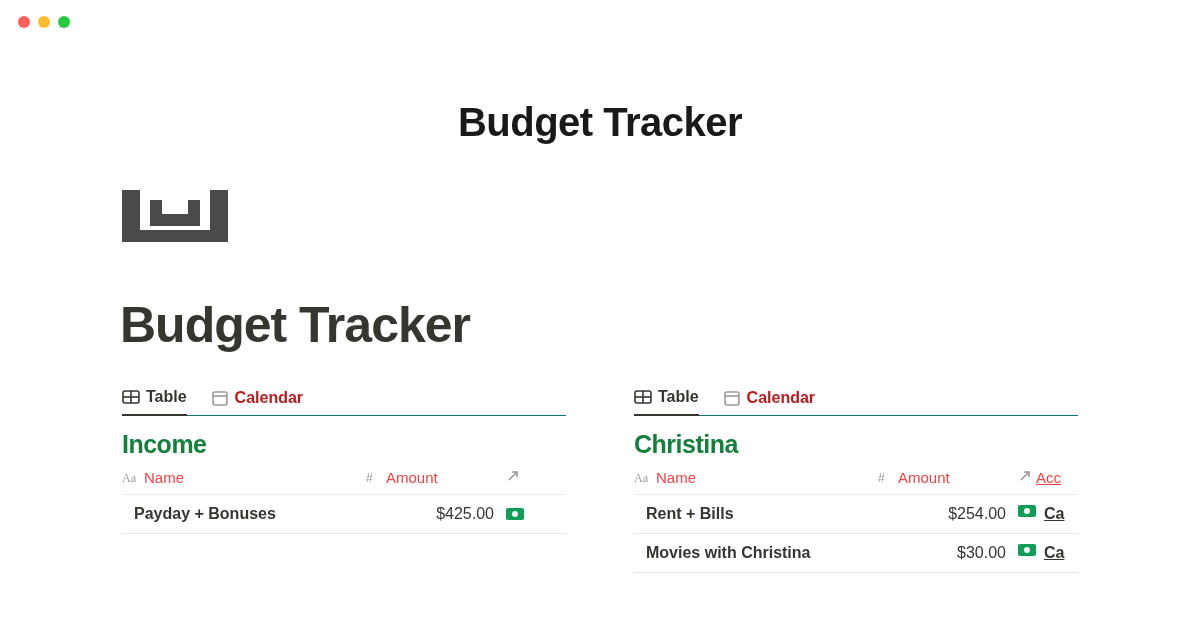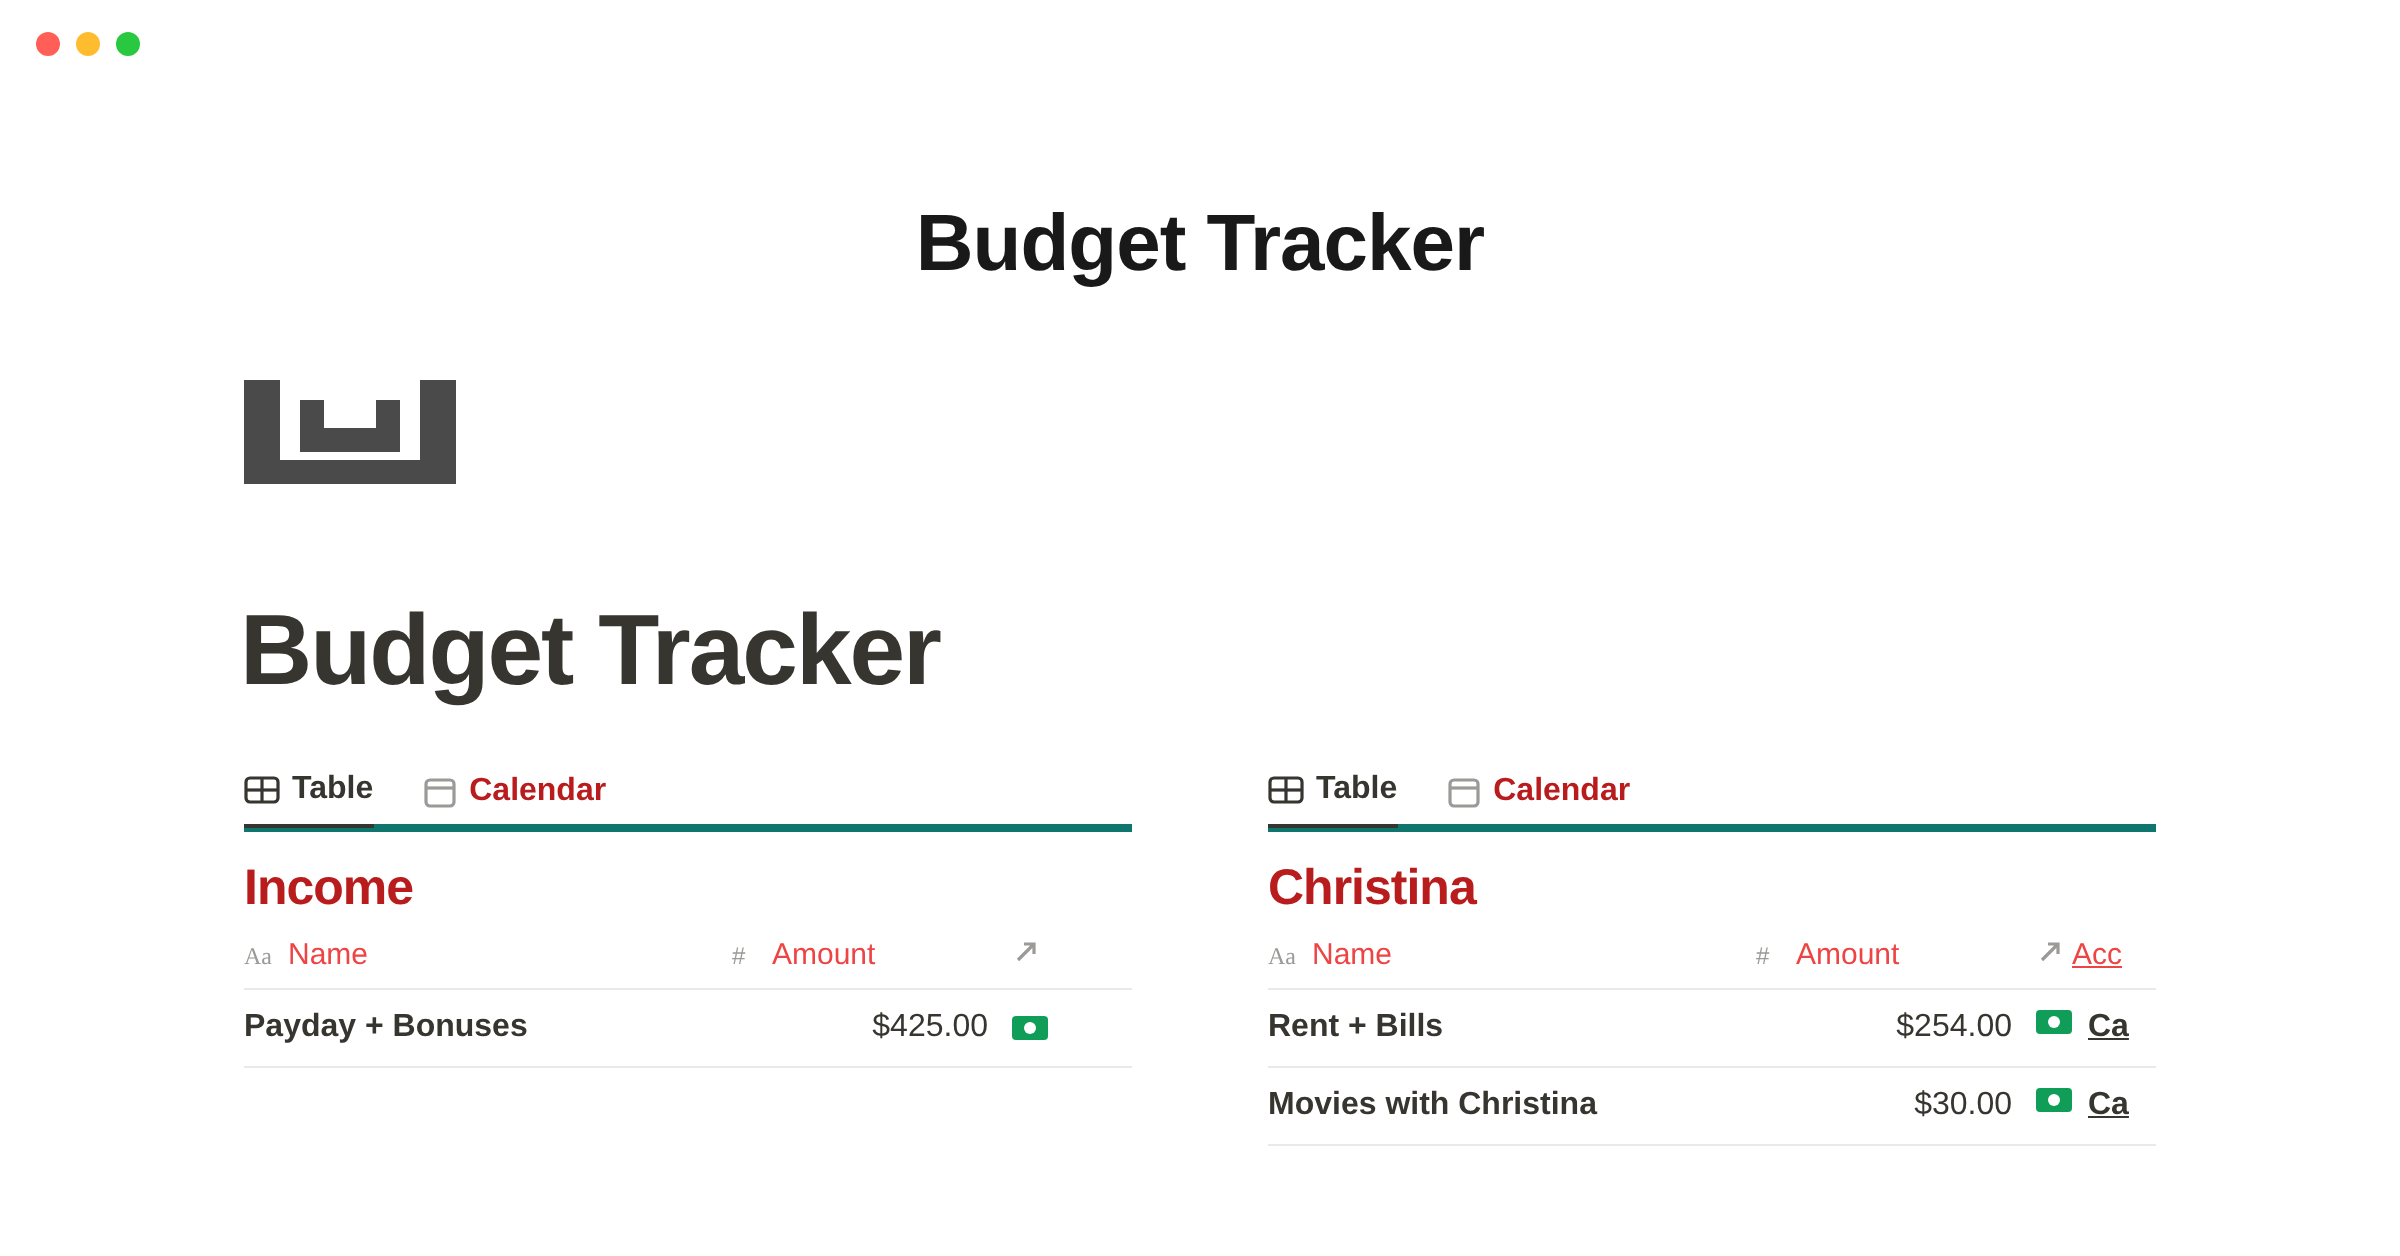--- a/index.html
+++ b/index.html
@@ -66,21 +66,21 @@
 }
 .panel {
   flex: 1;
   min-width: 0;
   overflow: hidden;
 }
 
 .tabs {
   display: flex;
   gap: 24px;
-  border-bottom: 4px solid #0f766e;
+  border-bottom: 1px solid #0f766e;
   height: 36px;
   align-items: center;
 }
 .tab {
   display: flex;
   align-items: center;
   gap: 6px;
   font-size: 16px;
   font-weight: 600;
   height: 36px;
@@ -89,21 +89,21 @@
 }
 .tab.active {
   color: #37352f;
   border-bottom: 2px solid #37352f;
 }
 .tab-icon { display: inline-flex; }
 
 .section-heading {
   font-size: 25px;
   font-weight: 800;
-  color: #b91c1c;
+  color: #15803d;
   margin-top: 14px;
   letter-spacing: -0.5px;
 }
 
 .table-head {
   display: flex;
   margin-top: 10px;
   padding-bottom: 8px;
   color: #ef4444;
   font-size: 15px;
@@ -115,21 +115,21 @@
 .col-acc { width: 60px; display: flex; align-items: flex-start; gap: 4px; overflow: hidden; white-space: nowrap; text-decoration: underline; }
 
 .row {
   display: flex;
   align-items: center;
   padding: 10px 0;
   border-bottom: 1px solid #e9e9e7;
   font-size: 16px;
   color: #37352f;
 }
-.row .col-name { font-weight: 600; padding-right: 8px; }
+.row .col-name { font-weight: 600; padding-right: 8px; margin-left: 12px; }
 .row .col-amount { font-weight: 500; justify-content: flex-end; padding-right: 12px; }
 .row .col-acc { font-weight: 600; }
 
 .cash-icon {
   display: inline-flex;
   width: 18px;
   height: 12px;
   background: #0f9d58;
   border-radius: 2px;
   align-items: center;

